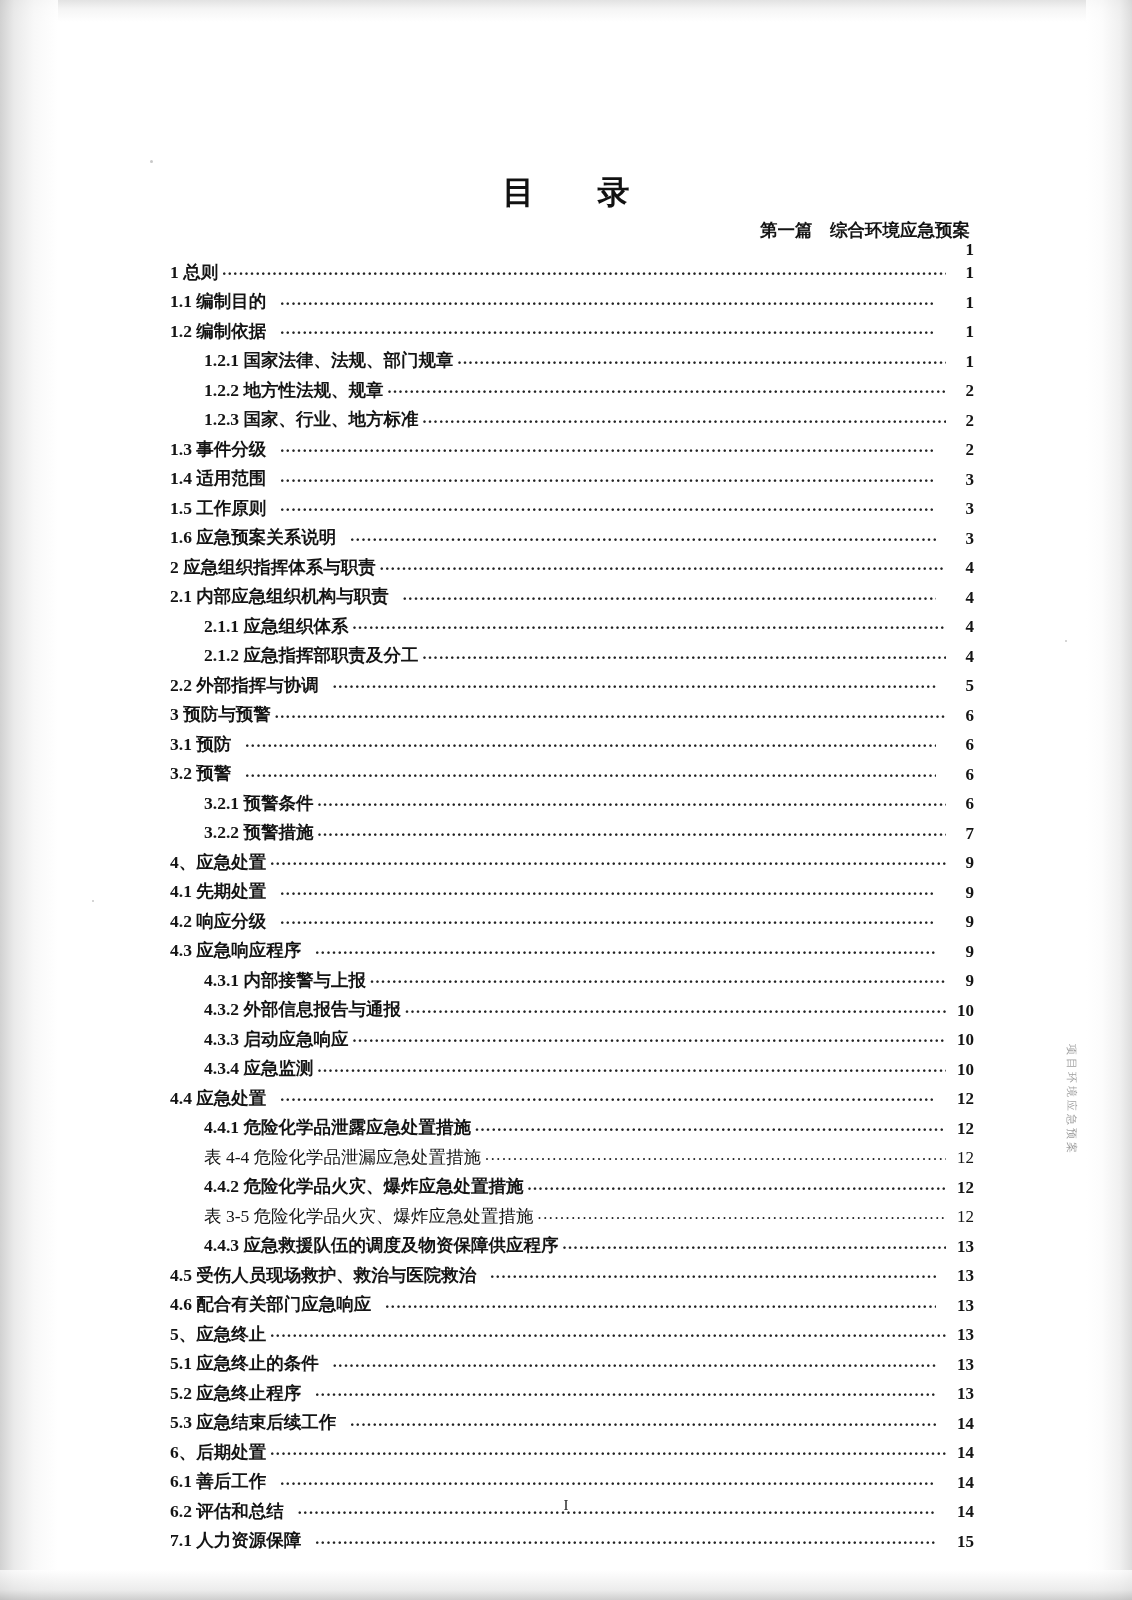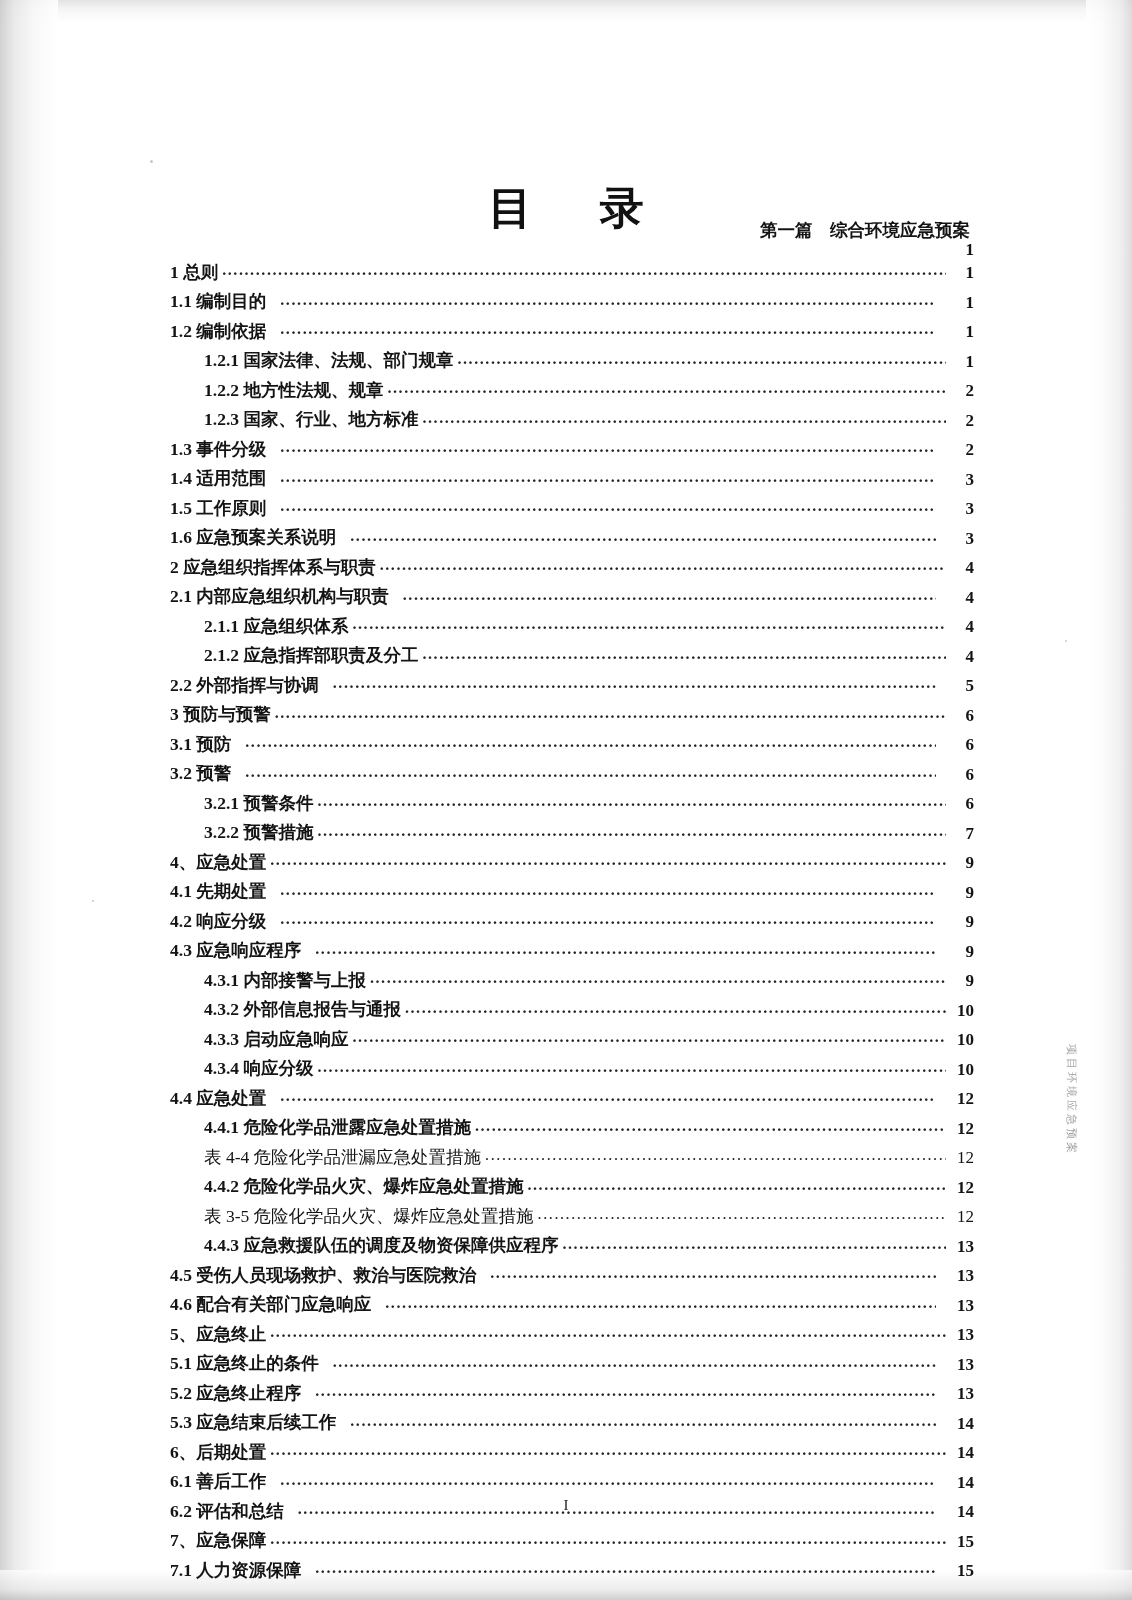--- a/index.html
+++ b/index.html
@@ -56,21 +56,21 @@
     opacity: .55;
     pointer-events: none;
   }
 
   .doc-title {
     position: absolute;
     top: 150px;
     left: 0;
     width: 100%;
     text-align: center;
-    font-size: 44px;
+    font-size: 32px;
     font-weight: bold;
     letter-spacing: 26px;
     text-indent: 26px;
     font-family: "DejaVu Serif", "Liberation Serif", serif;
     color: #111;
   }
 
   .toc {
     position: absolute;
     top: 222px;
@@ -300,21 +300,21 @@
         <span class="label">4.3.2 外部信息报告与通报</span>
         <span class="dots"></span>
         <span class="page-no">10</span>
       </div>
       <div class="toc-row lvl-3 bold">
         <span class="label">4.3.3 启动应急响应</span>
         <span class="dots"></span>
         <span class="page-no">10</span>
       </div>
       <div class="toc-row lvl-3 bold">
-        <span class="label">4.3.4 响应分级</span>
+        <span class="label">4.3.4 应急监测</span>
         <span class="dots"></span>
         <span class="page-no">10</span>
       </div>
       <div class="toc-row lvl-2 bold">
         <span class="label">4.4 应急处置</span>
         <span class="dots"></span>
         <span class="page-no">12</span>
       </div>
       <div class="toc-row lvl-3 bold">
         <span class="label">4.4.1 危险化学品泄露应急处置措施</span>
@@ -379,29 +379,24 @@
       <div class="toc-row lvl-2 bold">
         <span class="label">6.1 善后工作</span>
         <span class="dots"></span>
         <span class="page-no">14</span>
       </div>
       <div class="toc-row lvl-2 bold">
         <span class="label">6.2 评估和总结</span>
         <span class="dots"></span>
         <span class="page-no">14</span>
       </div>
-      <div class="toc-row lvl-1 bold">
-        <span class="label">7、应急保障</span>
+      <div class="toc-row lvl-2 bold">
+        <span class="label">7.1 人力资源保障</span>
         <span class="dots"></span>
         <span class="page-no">15</span>
       </div>
-      <div class="toc-row lvl-2 bold">
-        <span class="label">7.1 人力资源保障</span>
-        <span class="dots"></span>
-        <span class="page-no">15</span>
-      </div>
     </div>
 
   <div class="margin-marks">项目环境应急预案</div>
 
   <div class="folio">I</div>
 
 </div>
 
 </body></html>

